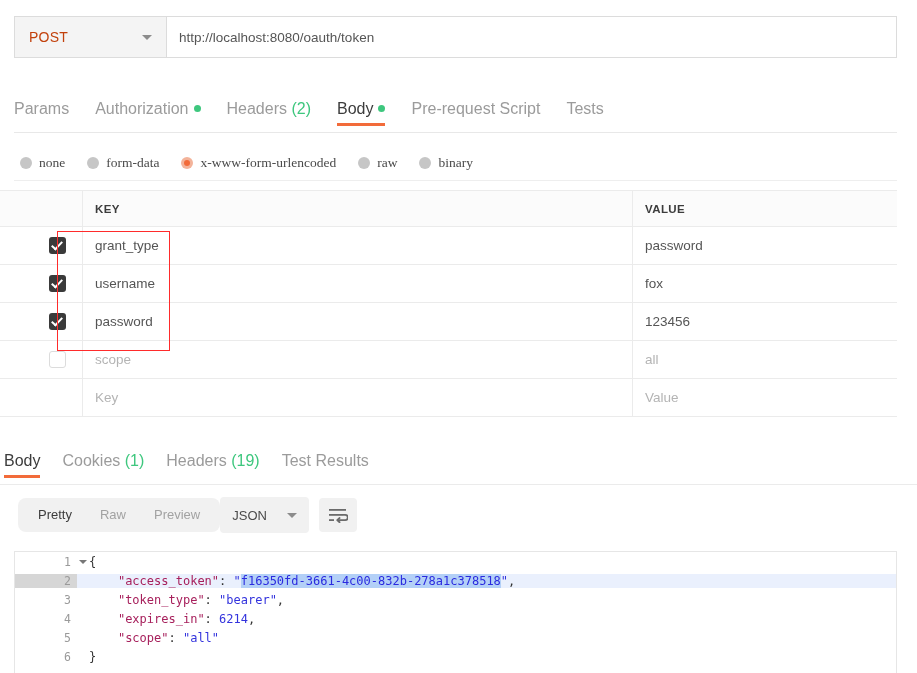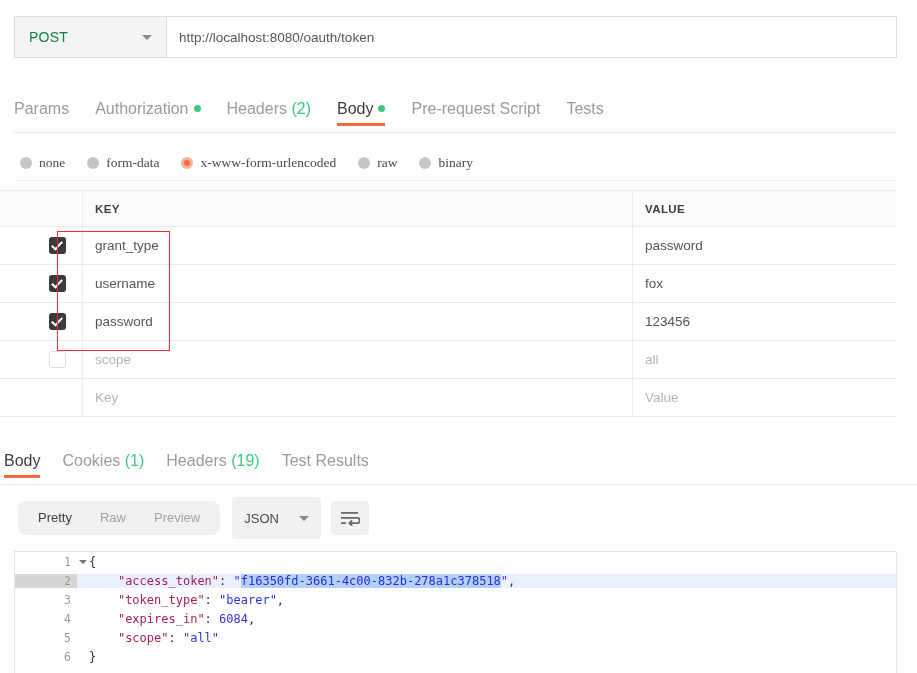--- a/index.html
+++ b/index.html
@@ -35,21 +35,21 @@
     border-right: 1px solid #dcdcdc;
     display: flex;
     align-items: center;
     padding: 0 14px;
     box-sizing: border-box;
     justify-content: space-between;
     cursor: pointer;
   }
   .method-label {
     font-size: 14px;
-    color: #15803d;
+    color: #c2410c;
     letter-spacing: 0.2px;
   }
   .caret {
     width: 0;
     height: 0;
     border-left: 5px solid transparent;
     border-right: 5px solid transparent;
     border-top: 5px solid #8c8c8c;
     margin-left: 8px;
   }
@@ -315,25 +315,24 @@
     padding: 0 14px;
     cursor: pointer;
     line-height: 34px;
   }
   .seg.active {
     color: #3c3c3c;
   }
   .fmt-select {
     background: #f1f1f1;
     border-radius: 4px;
-    height: 42px;
+    height: 36px;
     display: flex;
     align-items: center;
     padding: 0 12px;
-    margin-left: 12px;
     cursor: pointer;
   }
   .fmt-select-label {
     font-size: 13px;
     color: #4a4a4a;
     margin-right: 12px;
   }
   .wrap-btn {
     background: #f1f1f1;
     border-radius: 4px;
@@ -579,21 +578,21 @@
     <div class="gutter">
       <span>3</span>
     </div>
     <div class="code-text">    <span class="tok-key">"token_type"</span><span class="tok-punc">: </span><span class="tok-str">"bearer"</span><span class="tok-punc">,</span></div>
   </div>
 
   <div class="code-line">
     <div class="gutter">
       <span>4</span>
     </div>
-    <div class="code-text">    <span class="tok-key">"expires_in"</span><span class="tok-punc">: </span><span class="tok-num">6084</span><span class="tok-punc">,</span></div>
+    <div class="code-text">    <span class="tok-key">"expires_in"</span><span class="tok-punc">: </span><span class="tok-num">6214</span><span class="tok-punc">,</span></div>
   </div>
 
   <div class="code-line">
     <div class="gutter">
       <span>5</span>
     </div>
     <div class="code-text">    <span class="tok-key">"scope"</span><span class="tok-punc">: </span><span class="tok-str">"all"</span></div>
   </div>
 
   <div class="code-line">

